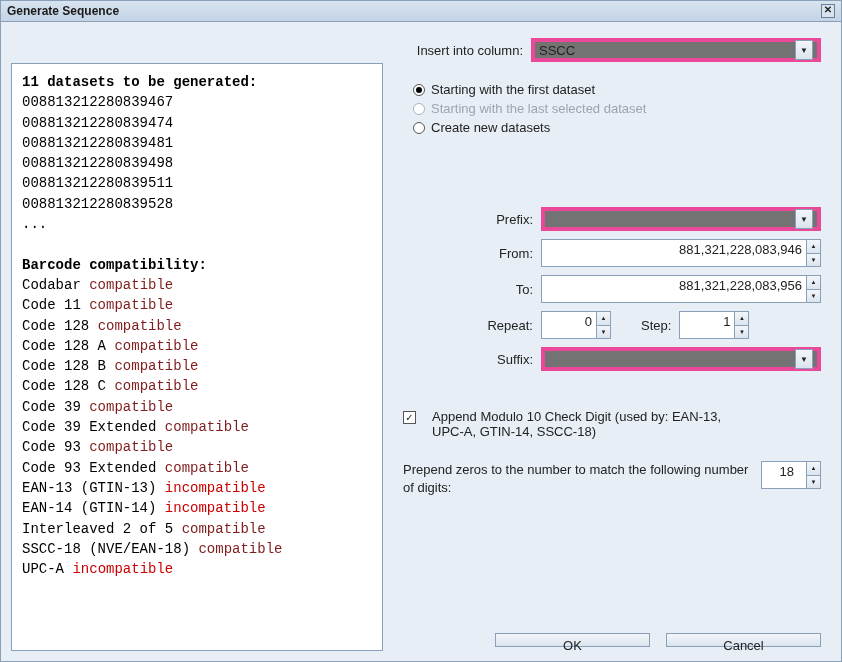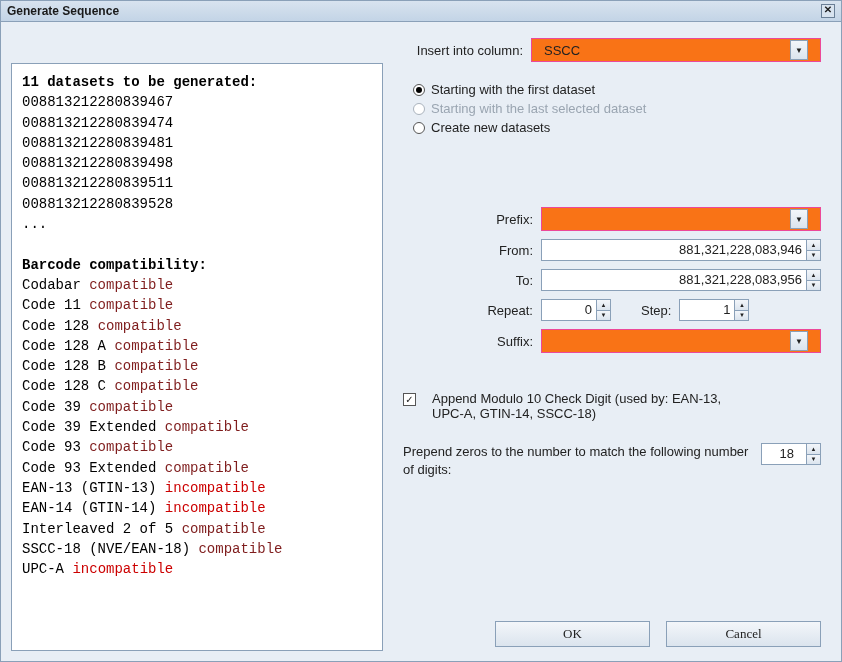--- a/index.html
+++ b/index.html
@@ -75,26 +75,26 @@
   margin-bottom: 8px;
 }
 .row label.lbl {
   text-align: right;
   margin-right: 8px;
 }
 .insert-row .lbl { width: 120px; font-size: 13px; }
 .select {
   flex: 1;
   height: 24px;
-  border: 1px solid #ec4899;
-  background: #f97316;
+  border: 4px solid #ec4899;
+  background: #737373;
   display: flex;
   align-items: center;
   justify-content: space-between;
-  padding: 0 12px;
+  padding: 0 4px;
 }
 .select .arrow-btn {
   width: 18px;
   height: 20px;
   border: 1px solid #8aa0b8;
   background: linear-gradient(#f3f6fa,#dbe4ee);
   display: flex;
   align-items: center;
   justify-content: center;
   font-size: 8px;
@@ -123,21 +123,21 @@
 .radio-row.disabled .radio { border-color: #aab3bd; }
 .form-grid {
   margin-top: 60px;
   margin-bottom: 0;
 }
 .form-grid .row { margin-bottom: 8px; }
 .form-grid .lbl { width: 130px; }
 .numfield {
   border: 1px solid #8aa0b8;
   background: #fff;
-  height: 22px;
+  height: 28px;
   display: flex;
   align-items: stretch;
 }
 .numfield .numval {
   flex: 1;
   text-align: right;
   padding: 0 4px;
   line-height: 20px;
   font-size: 13px;
 }
@@ -187,28 +187,27 @@
 .prepend-field { width: 60px; gap: 8px; }
 .button-row {
   margin-top: auto;
   display: flex;
   justify-content: flex-end;
   gap: 16px;
   padding-top: 10px;
 }
 .btn {
   width: 155px;
-  height: 26px;
+  height: 14px;
   border: 1px solid #8aa0b8;
   background: linear-gradient(#f3f6fa,#dbe4ee);
   text-align: center;
   line-height: 24px;
   font-size: 13px;
   cursor: pointer;
-  font-family: Liberation Serif, serif;
 }
 </style>
 </head>
 <body>
 
 <div class="window">
   <div class="titlebar">
     <span>Generate Sequence</span>
     <span class="close-btn">✕</span>
   </div>

